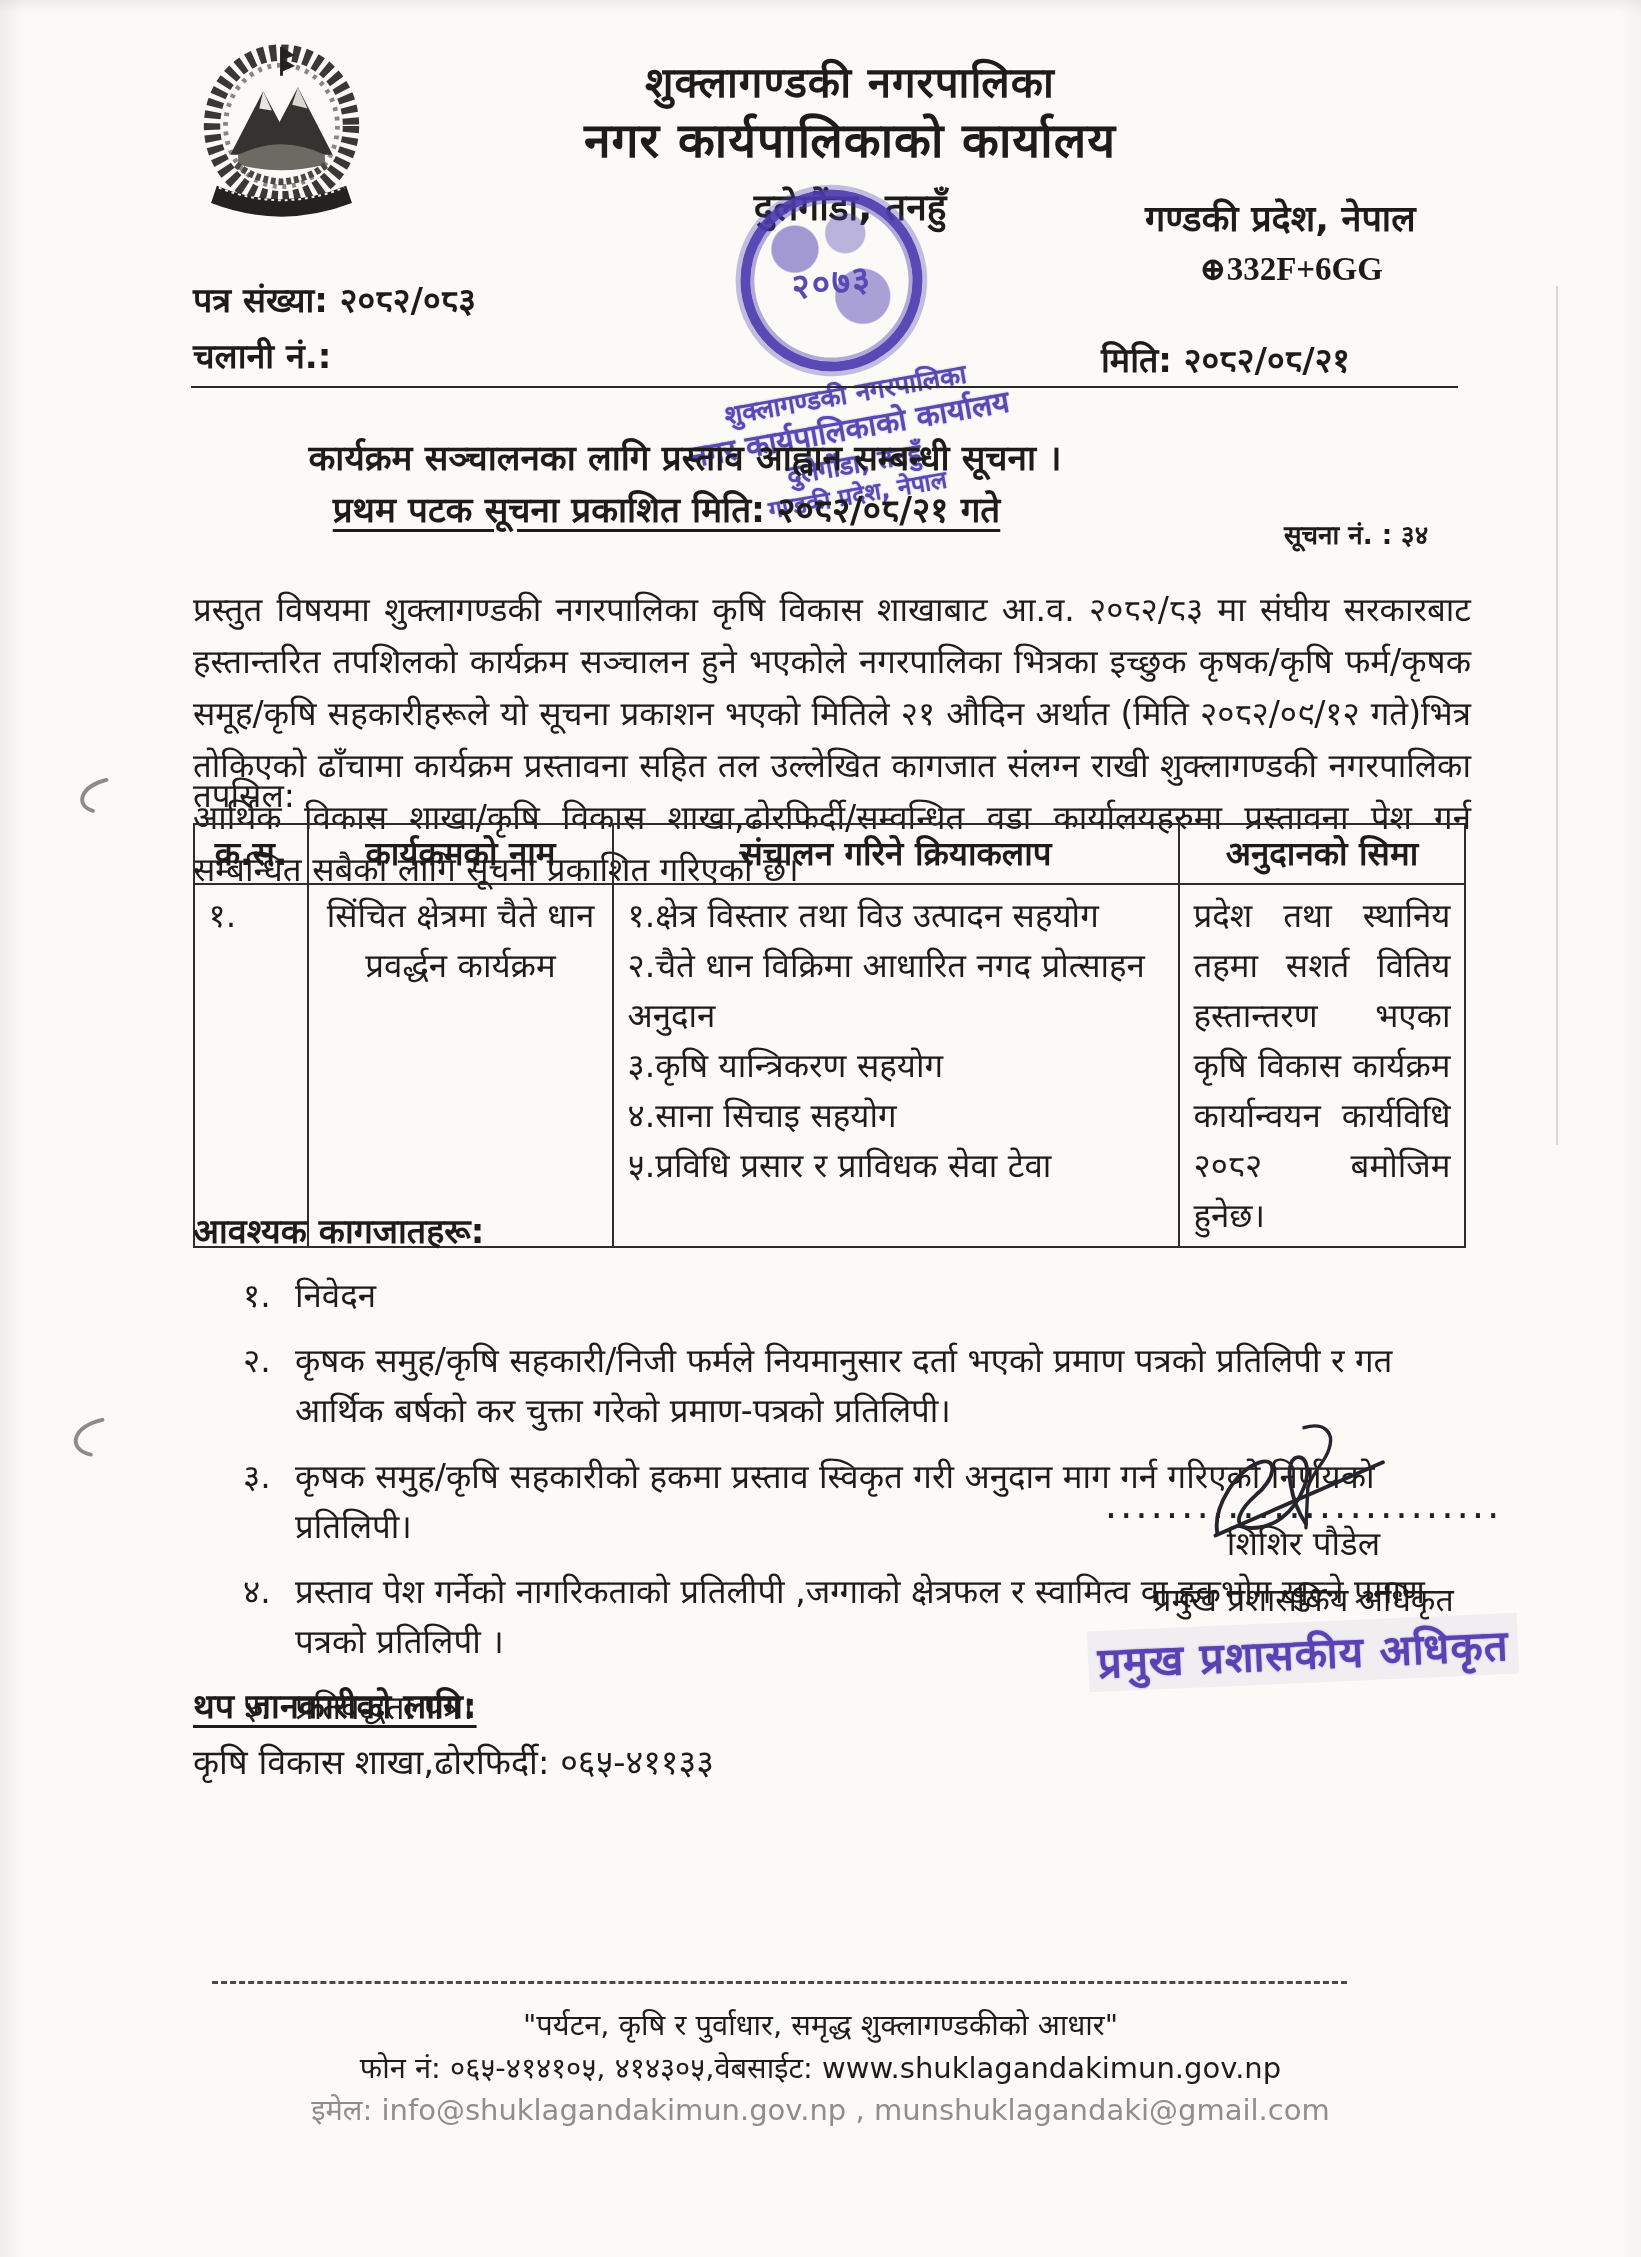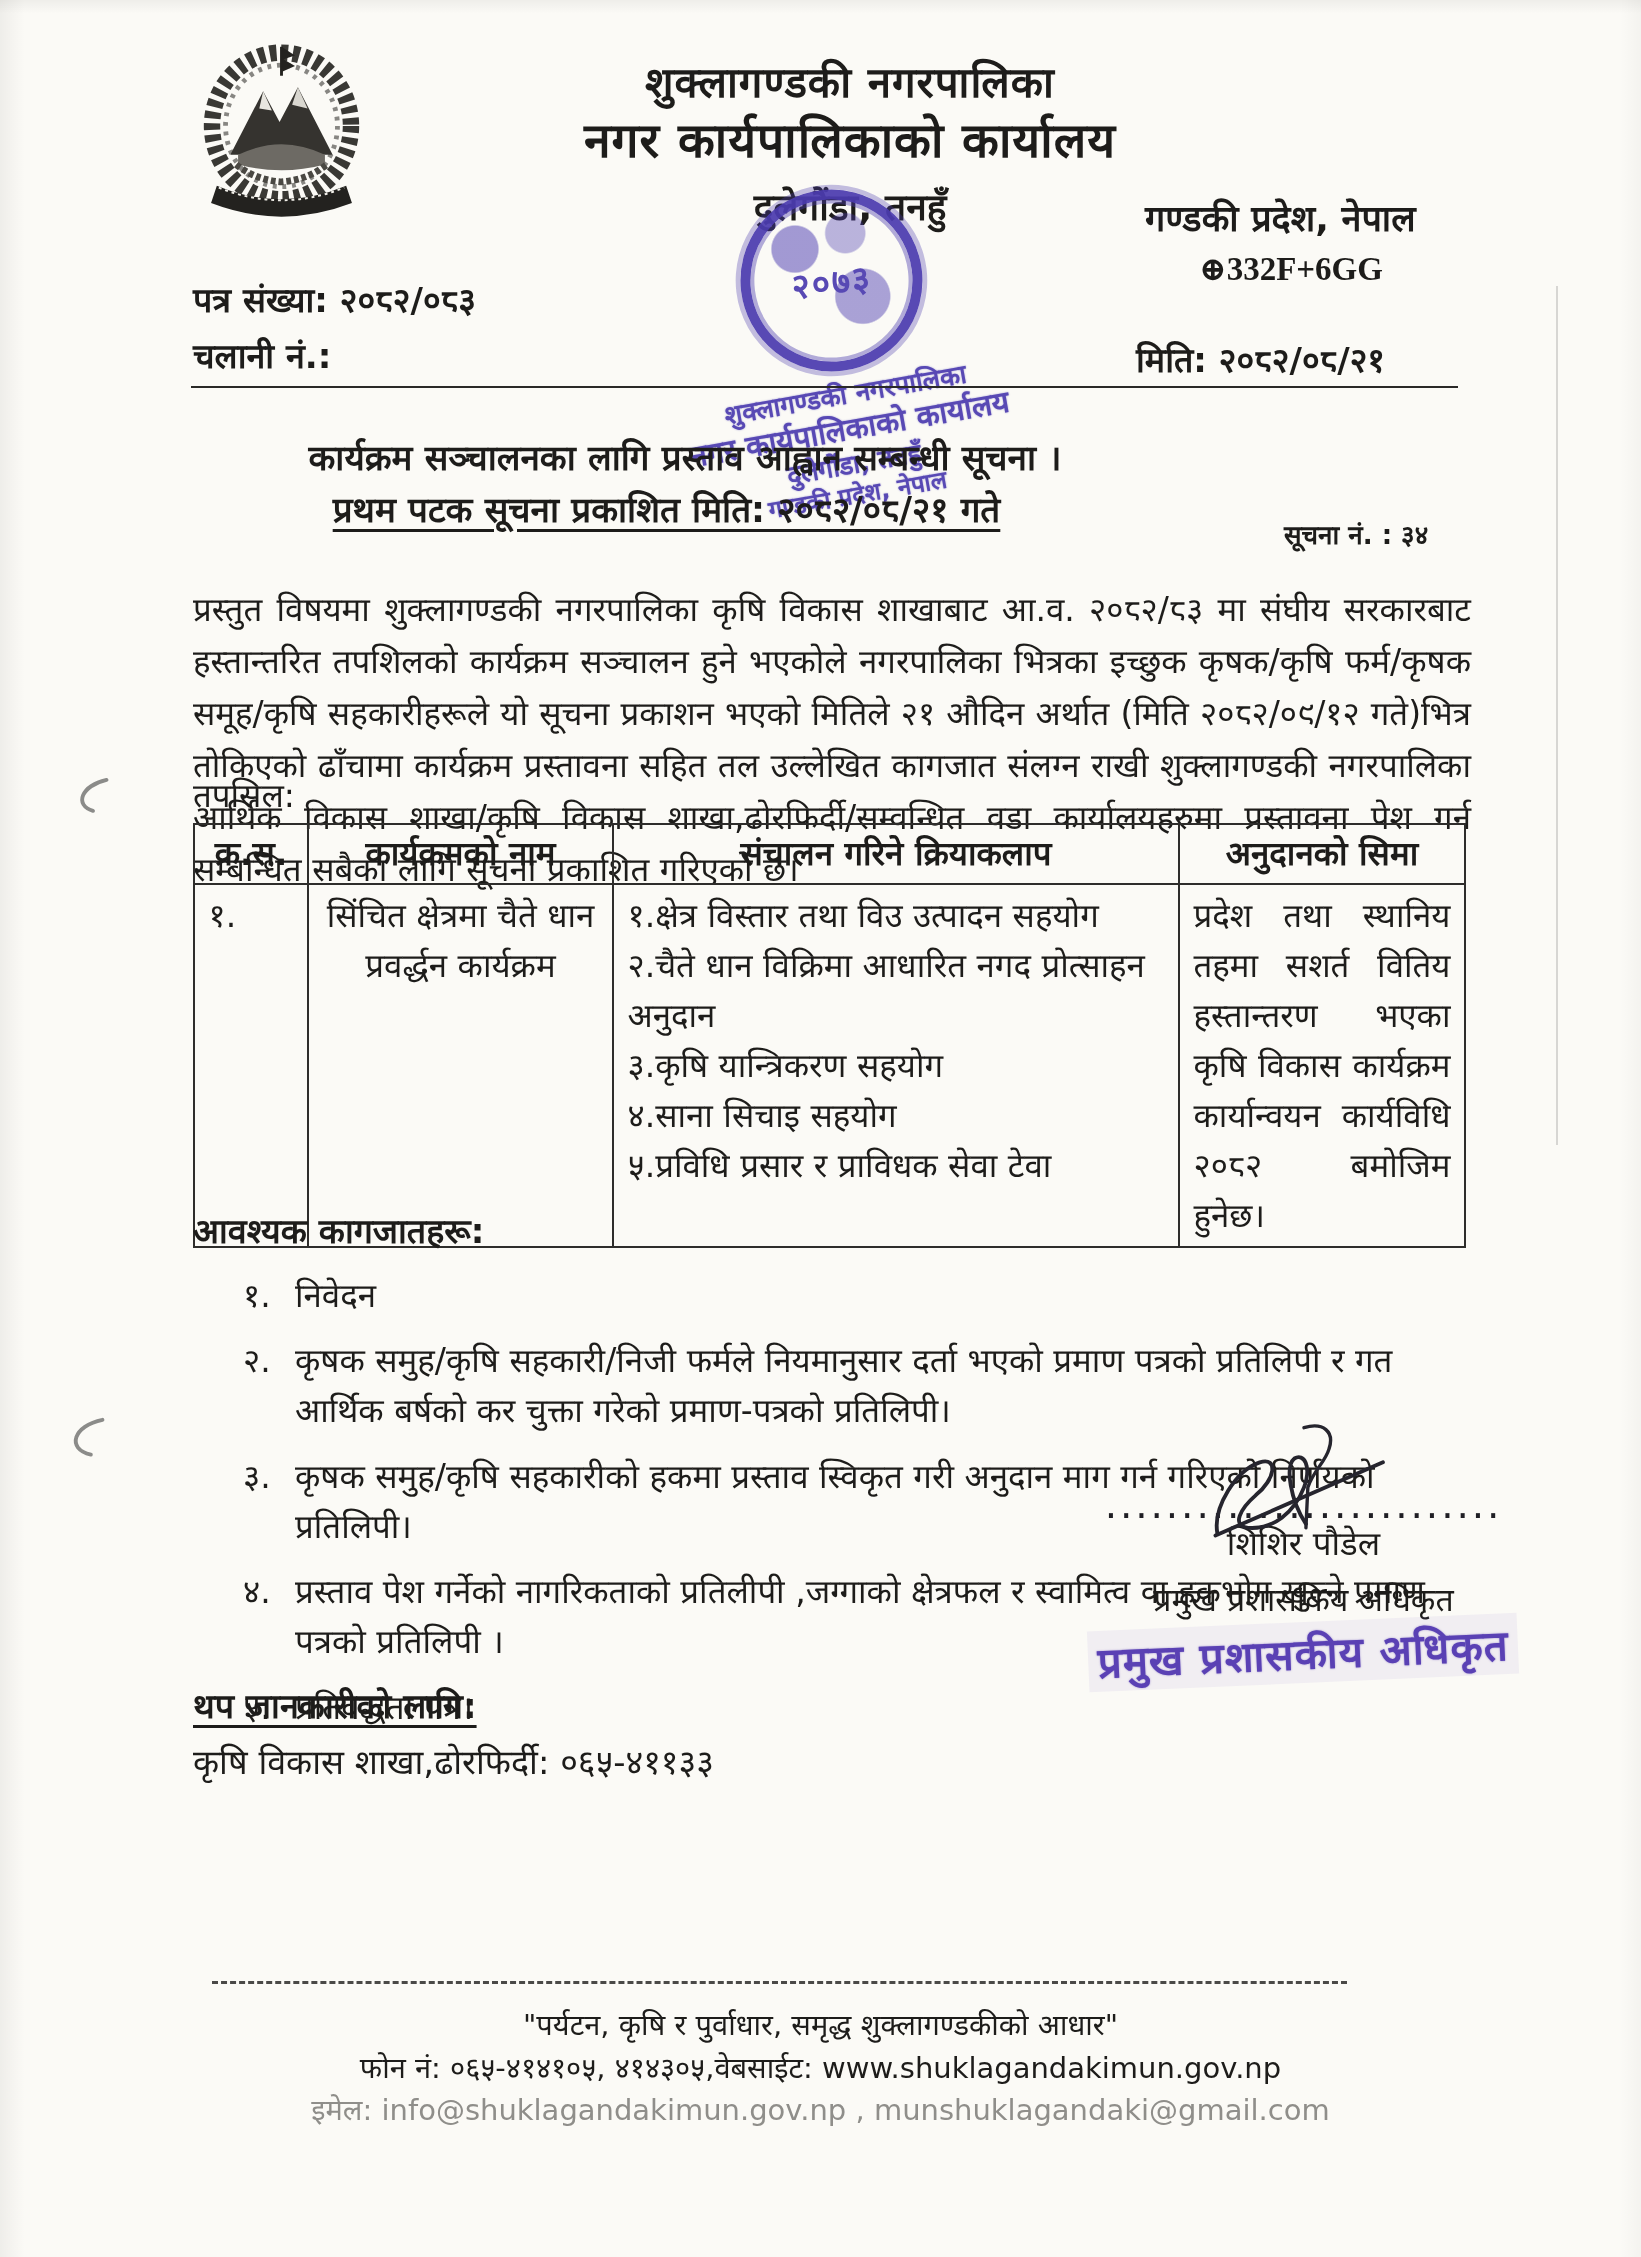--- a/index.html
+++ b/index.html
@@ -23,21 +23,21 @@
   .u{text-decoration:underline;text-decoration-thickness:2.9px;text-underline-offset:6.8px;}
 
   
   .muni-name{left:425px;top:52px;width:850px;font-size:42px;letter-spacing:1px;}
   .office-name{left:377px;top:106px;width:946px;font-size:48px;letter-spacing:1px;}
   .addr{left:425px;top:180px;width:850px;font-size:37px;}
   .province{left:1145px;top:193px;font-size:36px;}
   .pluscode{left:1199px;top:249px;font-size:33px;font-family:"Liberation Serif","DejaVu Serif",serif;}
   .refno{left:193px;top:276px;font-size:34px;}
   .dispatch{left:193px;top:332px;font-size:34px;}
-  .dateline{left:1136px;top:336px;font-size:34px;}
+  .dateline{left:1101px;top:336px;font-size:34px;}
   .head-rule{left:191px;top:386px;width:1267px;height:0;border-top:2.9px solid #2a2927;}
 
   
   .stamp-top{left:666px;top:189px;width:348px;color:#4c3cb0;transform:rotate(-7deg);opacity:.93;}
   .stamp-circle{
     width:162px;height:162px;margin:0 auto;border-radius:50%;
     border:10.6px solid #4c3cb0;
     box-shadow:0 0 0 4.8px rgba(76,60,176,.35), inset 0 0 0 3.9px rgba(76,60,176,.45);
     display:flex;align-items:center;justify-content:center;
     background:

